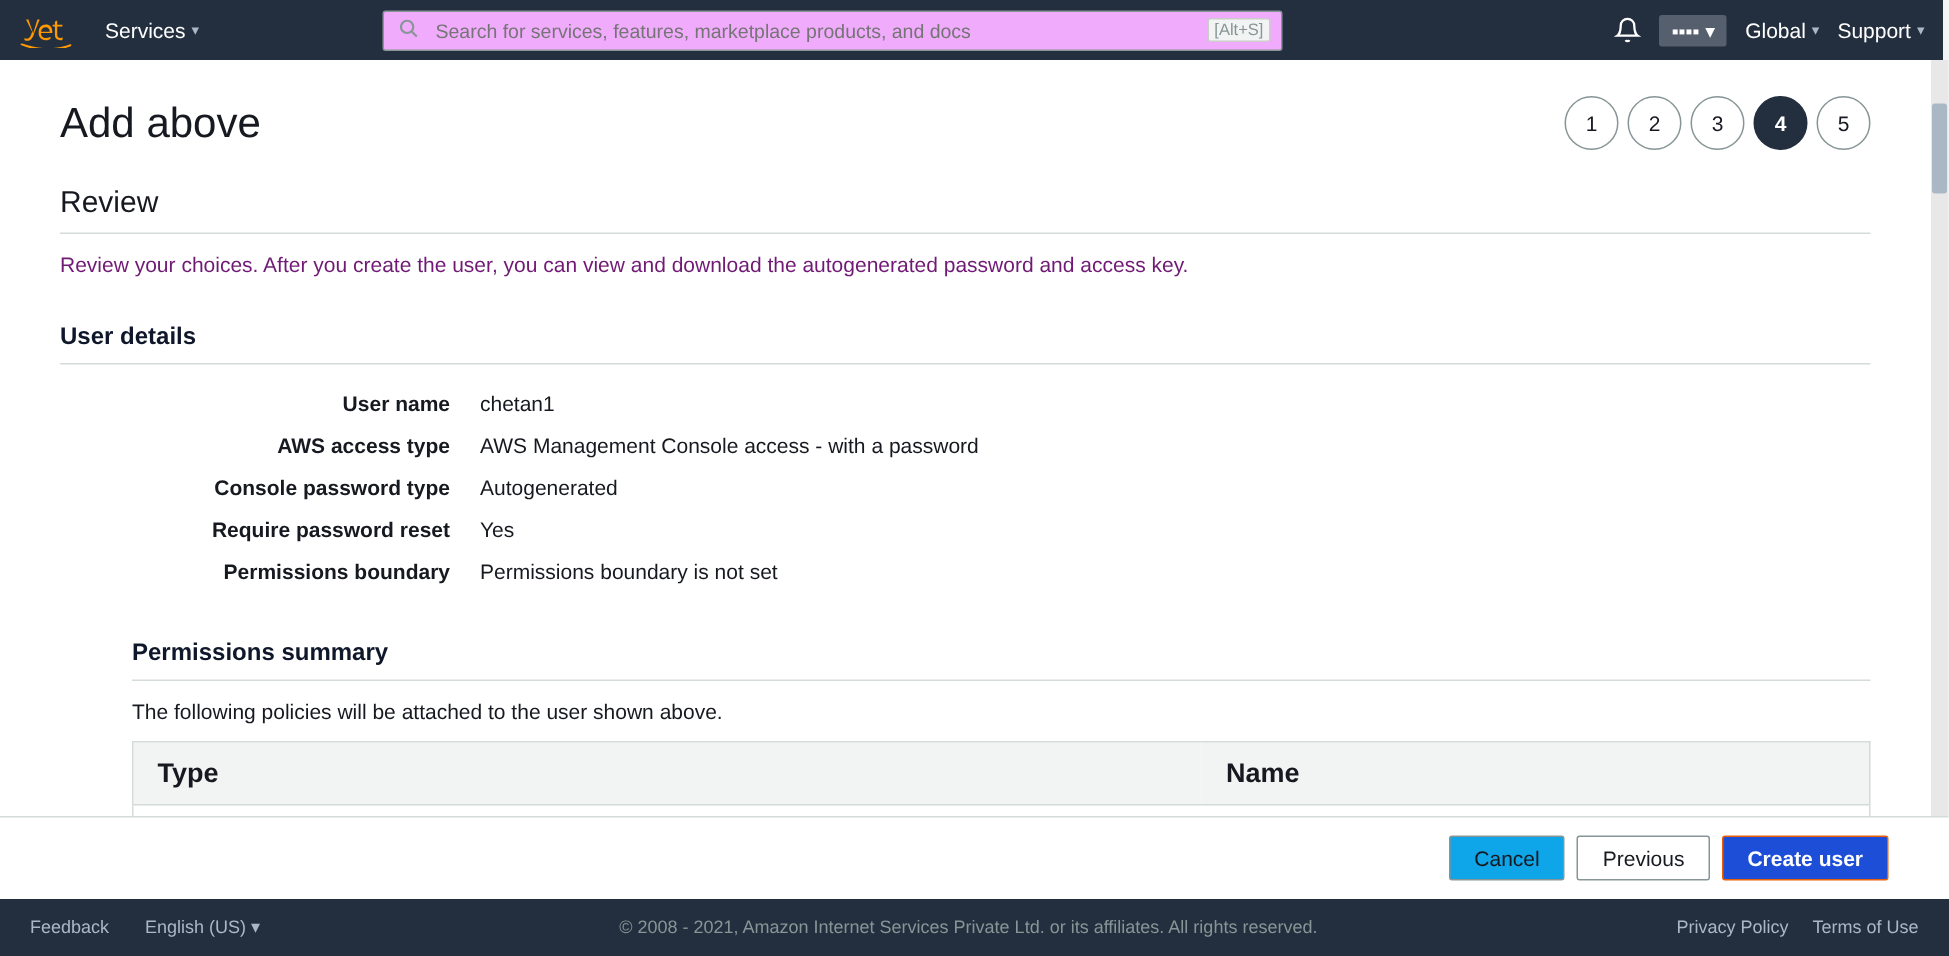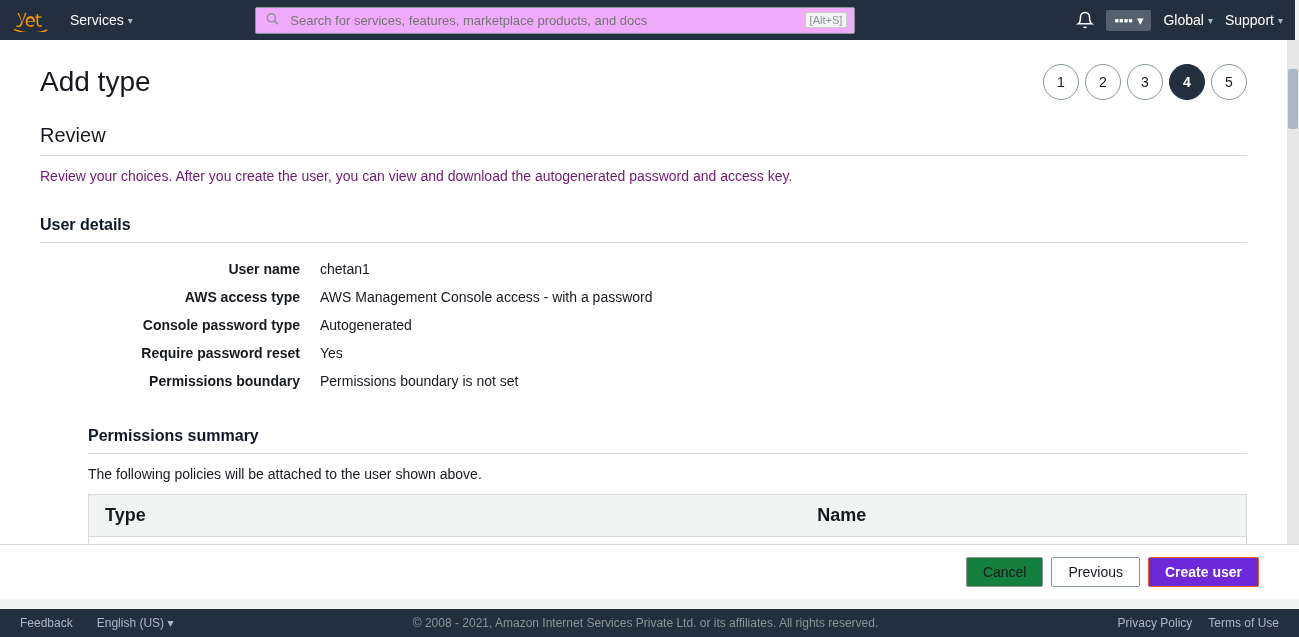--- a/index.html
+++ b/index.html
@@ -234,42 +234,42 @@
       z-index: 50;
     }
     .btn {
       padding: 6px 16px;
       font-size: 14px;
       border-radius: 2px;
       cursor: pointer;
       font-weight: 400;
     }
     .btn-cancel {
-      background: #15803d;
+      background: #0ea5e9;
       border: 1px solid #879596;
       color: #16191f;
     }
     .btn-secondary {
       background: #fff;
       border: 1px solid #879596;
       color: #16191f;
     }
     .btn-primary {
-      background: #6d28d9;
+      background: #1d4ed8;
       border: 1px solid #eb5f07;
       color: #fff;
       font-weight: 700;
     }
 
     
     .footer {
       position: fixed;
       bottom: 0; left: 0; right: 0;
       background: #232f3e;
-      height: 28px;
+      height: 38px;
       display: flex;
       align-items: center;
       justify-content: space-between;
       padding: 0 20px;
       z-index: 100;
     }
     .footer-left {
       display: flex; gap: 24px; align-items: center;
     }
     .footer-link {
@@ -347,21 +347,21 @@
       <span>Support</span>
       <span class="nav-chevron">▾</span>
     </div>
   </div>
 </nav>
 
 <div class="main-wrapper" style="margin-top:40px; margin-bottom:76px;">
   <div class="content-area">
 
     <div class="page-header">
-      <h1 class="page-title">Add type</h1>
+      <h1 class="page-title">Add above</h1>
       <div class="step-indicators">
         <div class="step-circle inactive">
           <span>1</span>
         </div>
         <div class="step-circle inactive">
           <span>2</span>
         </div>
         <div class="step-circle inactive">
           <span>3</span>
         </div>

